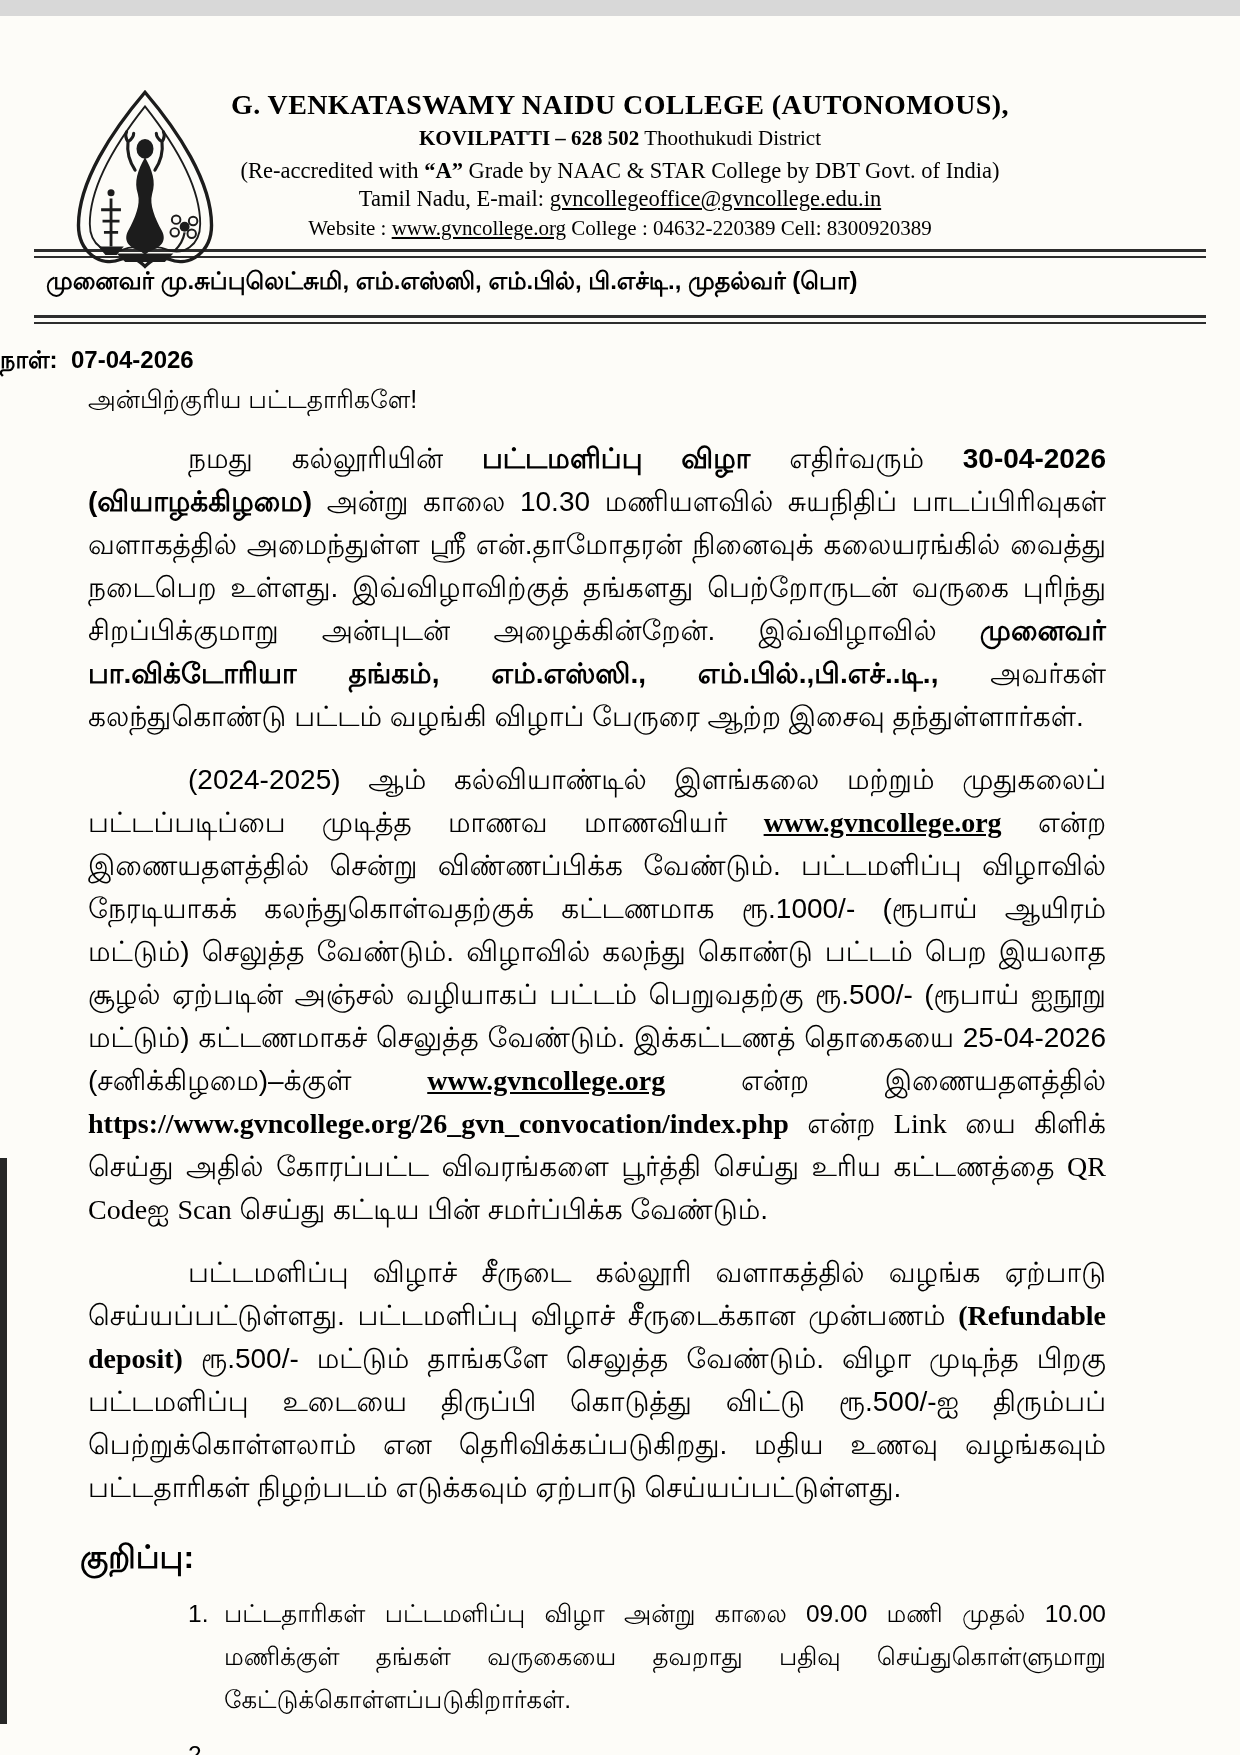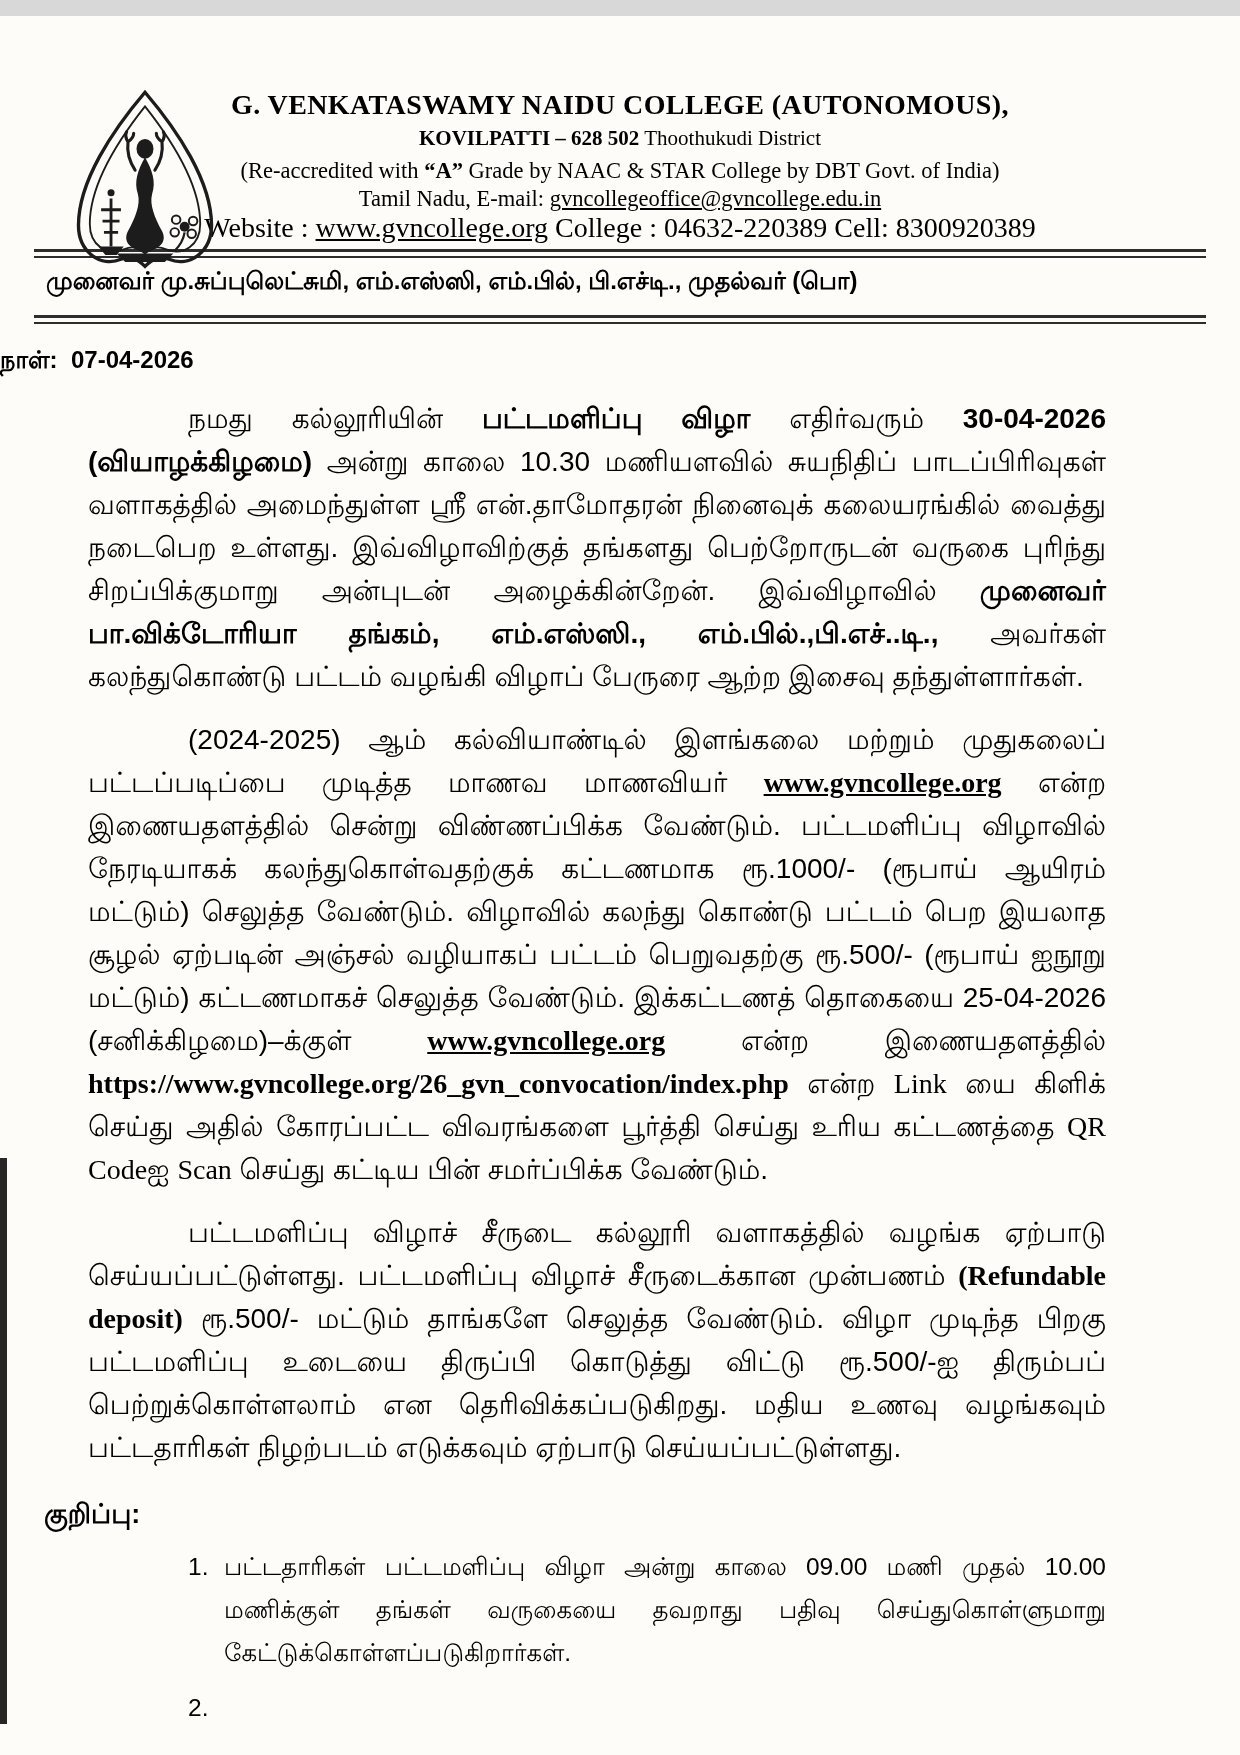--- a/index.html
+++ b/index.html
@@ -11,33 +11,33 @@
   
   .header{position:relative;padding-top:72px;}
   .logo{position:absolute;left:56px;top:72px;width:178px;height:184px;}
   .h-text{width:100%;text-align:center;font-family:"Liberation Serif","DejaVu Serif",serif;}
   .h1{font-size:28px;font-weight:700;letter-spacing:.4px;line-height:34px;}
   .h2{font-size:21px;line-height:33px;}
   .h2 .bold{font-weight:700;}
   .h3{font-size:22.5px;line-height:28px;margin-top:2px;}
   .h3 .bold{font-weight:700;}
   .h4{font-size:22.5px;line-height:28px;}
-  .h5{font-size:28px;line-height:30px;}
+  .h5{font-size:21px;line-height:30px;}
   .u{text-decoration:underline;}
   .rule{height:4px;border-top:3px solid #2d2d2d;border-bottom:2px solid #2d2d2d;margin:6px 34px 0 34px;}
   .rule.second{margin-top:0;}
   .principal{font-size:24px;font-weight:700;padding:8px 40px 19px 46px;line-height:30px;}
   
   .date-line{text-align:left;padding-right:146px;margin-top:22px;font-weight:700;font-size:24px;}
   .salutation{padding-left:88px;margin-top:8px;font-size:25px;}
   .content{padding:0 134px 0 88px;font-size:28px;line-height:43px;text-align:justify;}
   .content p{margin:20px 0 0 0;text-indent:100px;}
   .b{font-weight:700;}
   .latin{font-family:"Liberation Serif","DejaVu Serif",serif;}
-  .note-label{padding-left:44px;margin-top:30px;font-weight:700;font-size:27px;}
+  .note-label{padding-left:80px;margin-top:30px;font-weight:700;font-size:32px;}
   .notes{padding:0 134px 0 88px;font-size:24.5px;line-height:43px;}
   .note-row{display:flex;margin-top:12px;}
   .note-num{flex:0 0 36px;margin-left:100px;}
   .note-text{flex:1;text-align:justify;}
   
   .sig-block{margin:26px 140px 0 auto;width:300px;text-align:center;}
   .sig-svg{display:block;margin:0 auto;}
   
   .scan-bar{position:absolute;left:0;top:1142px;width:7px;height:566px;background:#272727;}
 </style>
@@ -74,20 +74,21 @@
       <div class="h5"><span>Website : </span><span class="u">www.gvncollege.org</span><span> College : 04632-220389 Cell: 8300920389</span></div>
     </div>
 
     <div class="rule"></div>
     <div class="principal">முனைவர் மு.சுப்புலெட்சுமி, எம்.எஸ்ஸி, எம்.பில், பி.எச்டி., முதல்வர் (பொ)</div>
     <div class="rule second"></div>
   </div>
 
   <div class="date-line"><span>நாள்:</span>&nbsp;&nbsp;<span>07-04-2026</span></div>
 
+  <div class="salutation">அன்பிற்குரிய பட்டதாரிகளே!</div>
 
   <div class="content">
     <p><span>நமது கல்லூரியின் </span><span class="b">பட்டமளிப்பு விழா</span><span> எதிர்வரும் </span><span class="b">30-04-2026 (வியாழக்கிழமை)</span><span> அன்று காலை 10.30 மணியளவில் சுயநிதிப் பாடப்பிரிவுகள் வளாகத்தில் அமைந்துள்ள ஸ்ரீ என்.தாமோதரன் நினைவுக் கலையரங்கில் வைத்து நடைபெற உள்ளது. இவ்விழாவிற்குத் தங்களது பெற்றோருடன் வருகை புரிந்து சிறப்பிக்குமாறு அன்புடன் அழைக்கின்றேன். இவ்விழாவில் </span><span class="b">முனைவர் பா.விக்டோரியா தங்கம், எம்.எஸ்ஸி., எம்.பில்.,பி.எச்..டி.,</span><span> அவர்கள் கலந்துகொண்டு பட்டம் வழங்கி விழாப் பேருரை ஆற்ற இசைவு தந்துள்ளார்கள்.</span></p>
 
     <p><span>(2024-2025) ஆம் கல்வியாண்டில் இளங்கலை மற்றும் முதுகலைப் பட்டப்படிப்பை முடித்த மாணவ மாணவியர் </span><span class="b u latin">www.gvncollege.org</span><span> என்ற இணையதளத்தில் சென்று விண்ணப்பிக்க வேண்டும். பட்டமளிப்பு விழாவில் நேரடியாகக் கலந்துகொள்வதற்குக் கட்டணமாக ரூ.1000/- (ரூபாய் ஆயிரம் மட்டும்) செலுத்த வேண்டும். விழாவில் கலந்து கொண்டு பட்டம் பெற இயலாத சூழல் ஏற்படின் அஞ்சல் வழியாகப் பட்டம் பெறுவதற்கு ரூ.500/- (ரூபாய் ஐநூறு மட்டும்) கட்டணமாகச் செலுத்த வேண்டும். இக்கட்டணத் தொகையை 25-04-2026 (சனிக்கிழமை)–க்குள் </span><span class="b u latin">www.gvncollege.org</span><span> என்ற இணையதளத்தில் </span><span class="b latin">https://www.gvncollege.org/26_gvn_convocation/index.php</span><span> என்ற </span><span class="latin">Link</span><span> யை கிளிக் செய்து அதில் கோரப்பட்ட விவரங்களை பூர்த்தி செய்து உரிய கட்டணத்தை </span><span class="latin">QR Code</span><span>ஐ </span><span class="latin">Scan</span><span> செய்து கட்டிய பின் சமர்ப்பிக்க வேண்டும்.</span></p>
 
     <p><span>பட்டமளிப்பு விழாச் சீருடை கல்லூரி வளாகத்தில் வழங்க ஏற்பாடு செய்யப்பட்டுள்ளது. பட்டமளிப்பு விழாச் சீருடைக்கான முன்பணம் </span><span class="b latin">(Refundable deposit)</span><span> ரூ.500/- மட்டும் தாங்களே செலுத்த வேண்டும். விழா முடிந்த பிறகு பட்டமளிப்பு உடையை திருப்பி கொடுத்து விட்டு ரூ.500/-ஐ திரும்பப் பெற்றுக்கொள்ளலாம் என தெரிவிக்கப்படுகிறது. மதிய உணவு வழங்கவும் பட்டதாரிகள் நிழற்படம் எடுக்கவும் ஏற்பாடு செய்யப்பட்டுள்ளது.</span></p>
   </div>
 
   <div class="note-label">குறிப்பு:</div>

